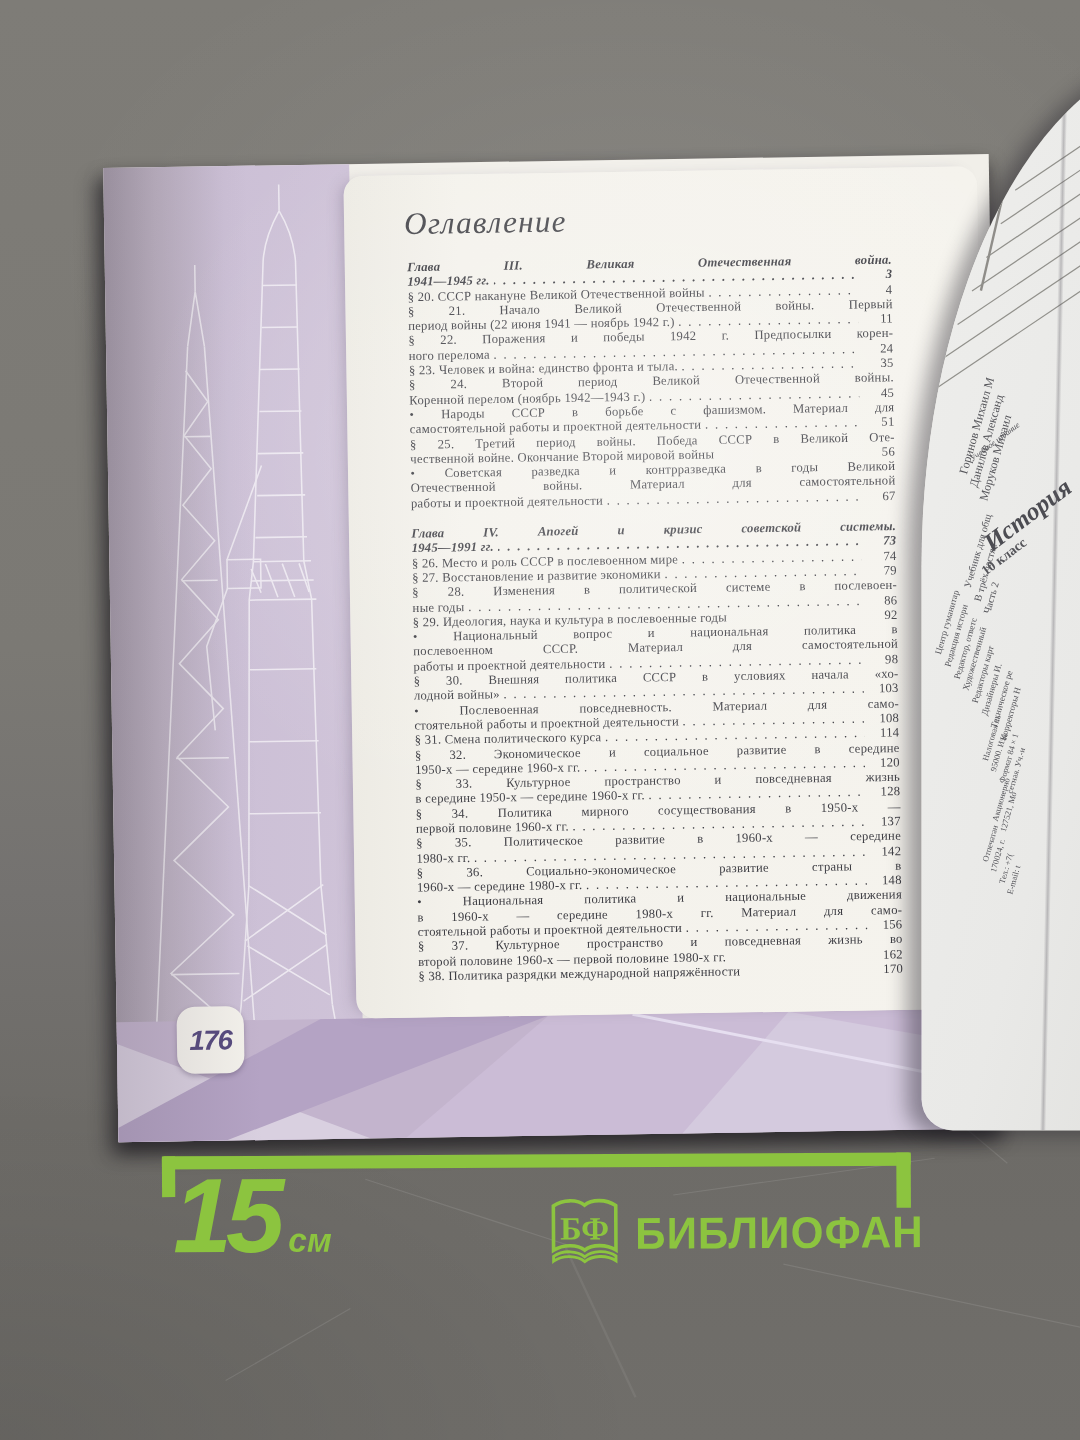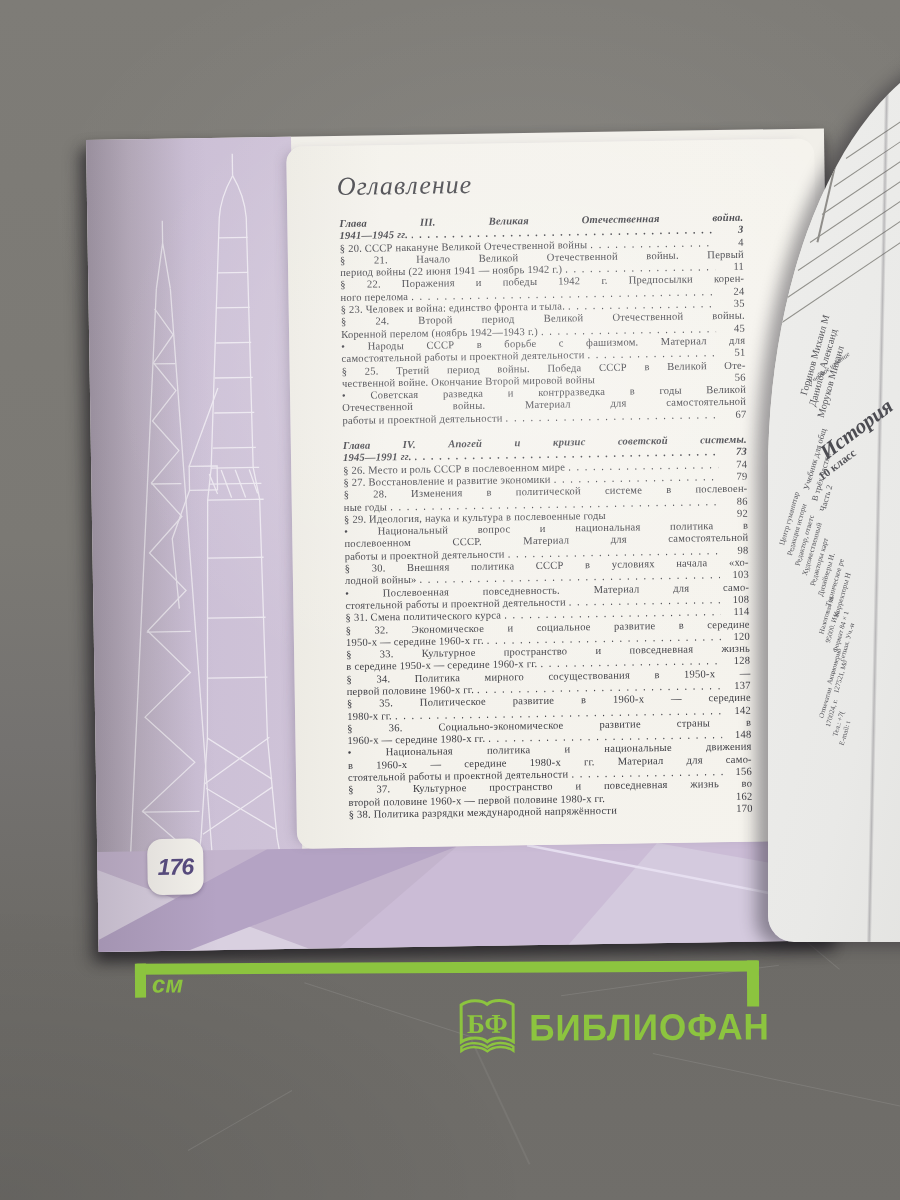--- a/index.html
+++ b/index.html
@@ -80,21 +80,21 @@
 
   
   .ruler{position:absolute;left:0;top:0;width:900px;height:1200px;pointer-events:none;
     transform:rotate(-0.3deg);z-index:20;
     font-family:"Liberation Sans","DejaVu Sans",sans-serif;}
   .rbar{position:absolute;left:133px;top:962px;width:624px;height:11px;background:#8cc43f;border-radius:2px;}
   .rtickL{position:absolute;left:133px;top:962px;width:11px;height:34px;background:#8cc43f;}
   .rtickR{position:absolute;left:745px;top:962px;width:12px;height:46px;background:#8cc43f;}
   .r15{position:absolute;left:142px;top:966px;display:flex;align-items:flex-end;color:#8cc43f;}
   .r15 .big{font-size:88px;line-height:92px;font-weight:bold;font-style:italic;letter-spacing:-5px;}
-  .r15 .unit{font-size:24px;line-height:34px;font-weight:bold;font-style:italic;margin:0 0 8px 8px;}
+  .r15 .unit{font-size:28px;line-height:34px;font-weight:bold;font-style:italic;margin:0 0 8px 8px;}
   .brand{position:absolute;left:455px;top:996px;display:flex;align-items:center;color:#8cc43f;}
   .brand svg{display:block;}
   .brandname{font-size:37px;font-weight:bold;letter-spacing:1px;margin-left:12px;
     transform:scaleX(0.95);transform-origin:left center;line-height:62px;}
 </style>
 </head>
 <body>
 
 <div class="scene">
 
@@ -383,20 +383,21 @@
     </div>
 
     <div class="crease"></div>
   </div>
 
   <div class="ruler">
     <div class="rbar"></div>
     <div class="rtickL"></div>
     <div class="rtickR"></div>
     <div class="r15">
+      <span class="big">15</span>
       <span class="unit">см</span>
     </div>
     <div class="brand">
       <svg width="60" height="66" viewBox="0 0 60 66">
         <path d="M4 9 C12 3.5 24 3.5 30 8.5 C36 3.5 48 3.5 56 9 L56 46 C48 41 36 41 30 46 C24 41 12 41 4 46 Z" fill="none" stroke="#8cc43f" stroke-width="3"></path>
         <path d="M4 51 C12 45.5 24 46.5 30 51.5 C36 46.5 48 45.5 56 51 L56 55 C48 49.5 36 50.5 30 55.5 C24 50.5 12 49.5 4 55 Z" fill="none" stroke="#8cc43f" stroke-width="2.4"></path>
         <text x="30" y="37" text-anchor="middle" font-family="Liberation Serif, DejaVu Serif, serif" font-weight="bold" font-size="27" fill="#8cc43f">БФ</text>
       </svg>
       <span class="brandname">БИБЛИОФАН</span>
     </div>

